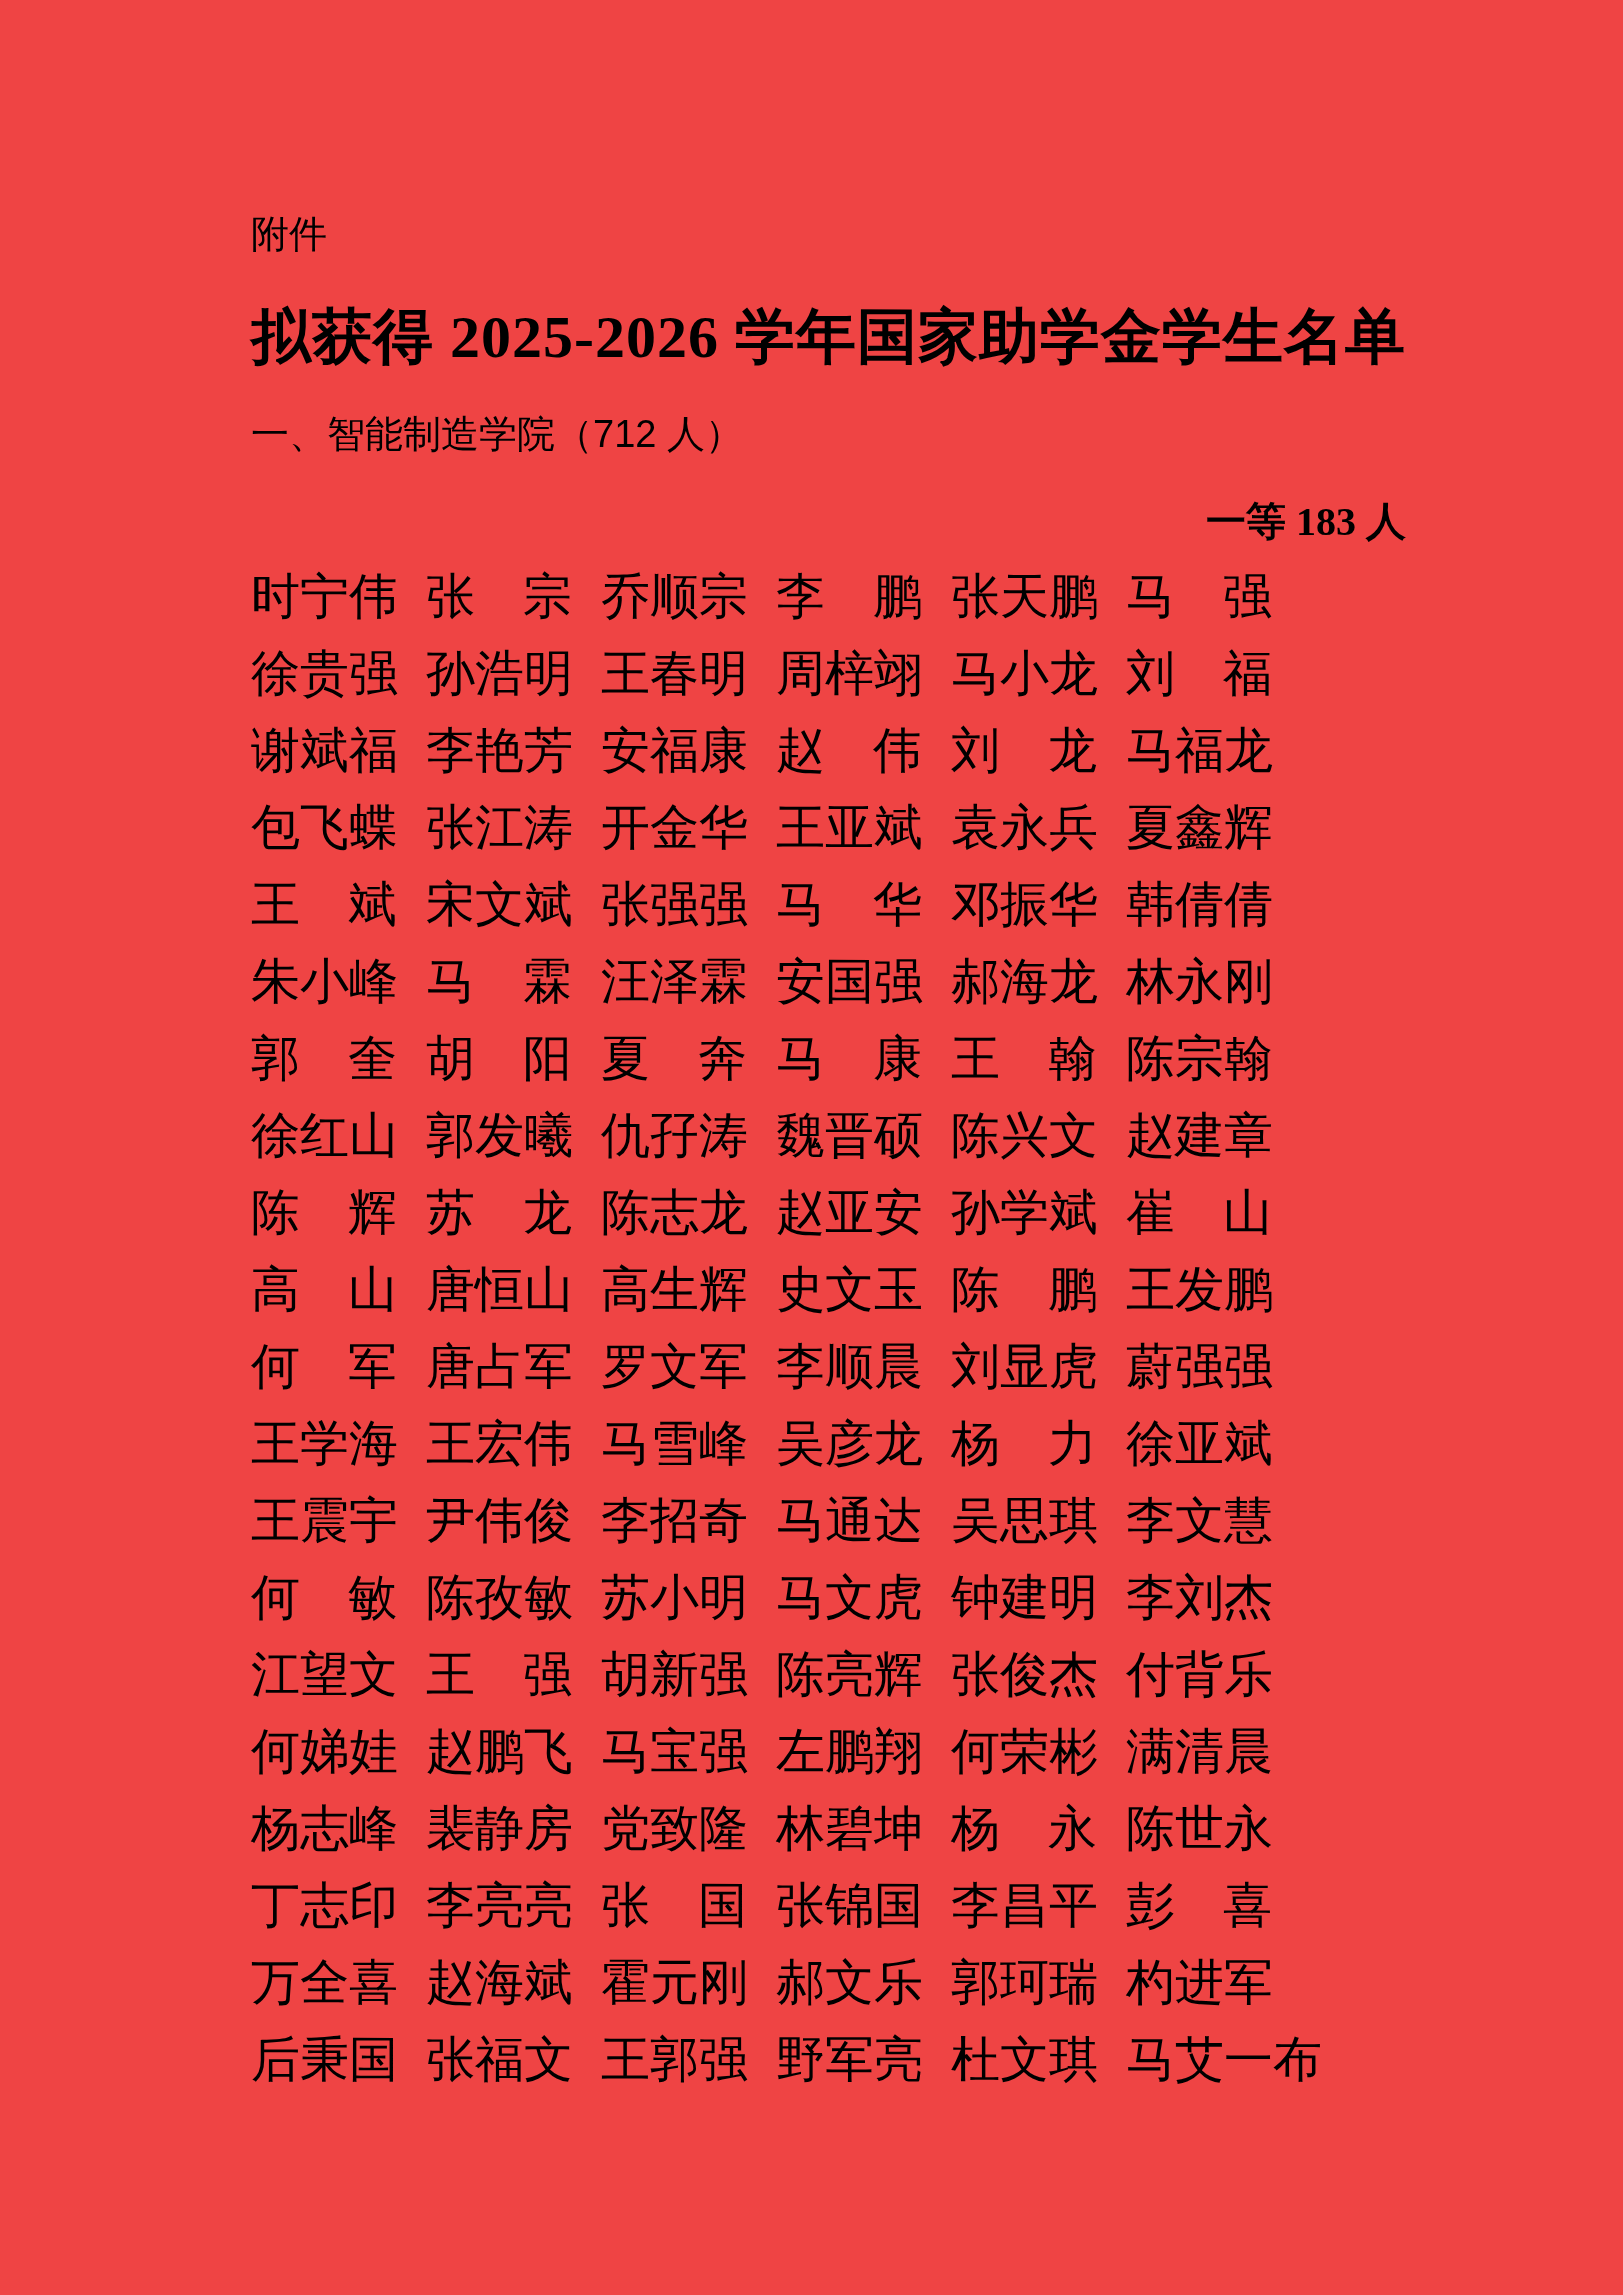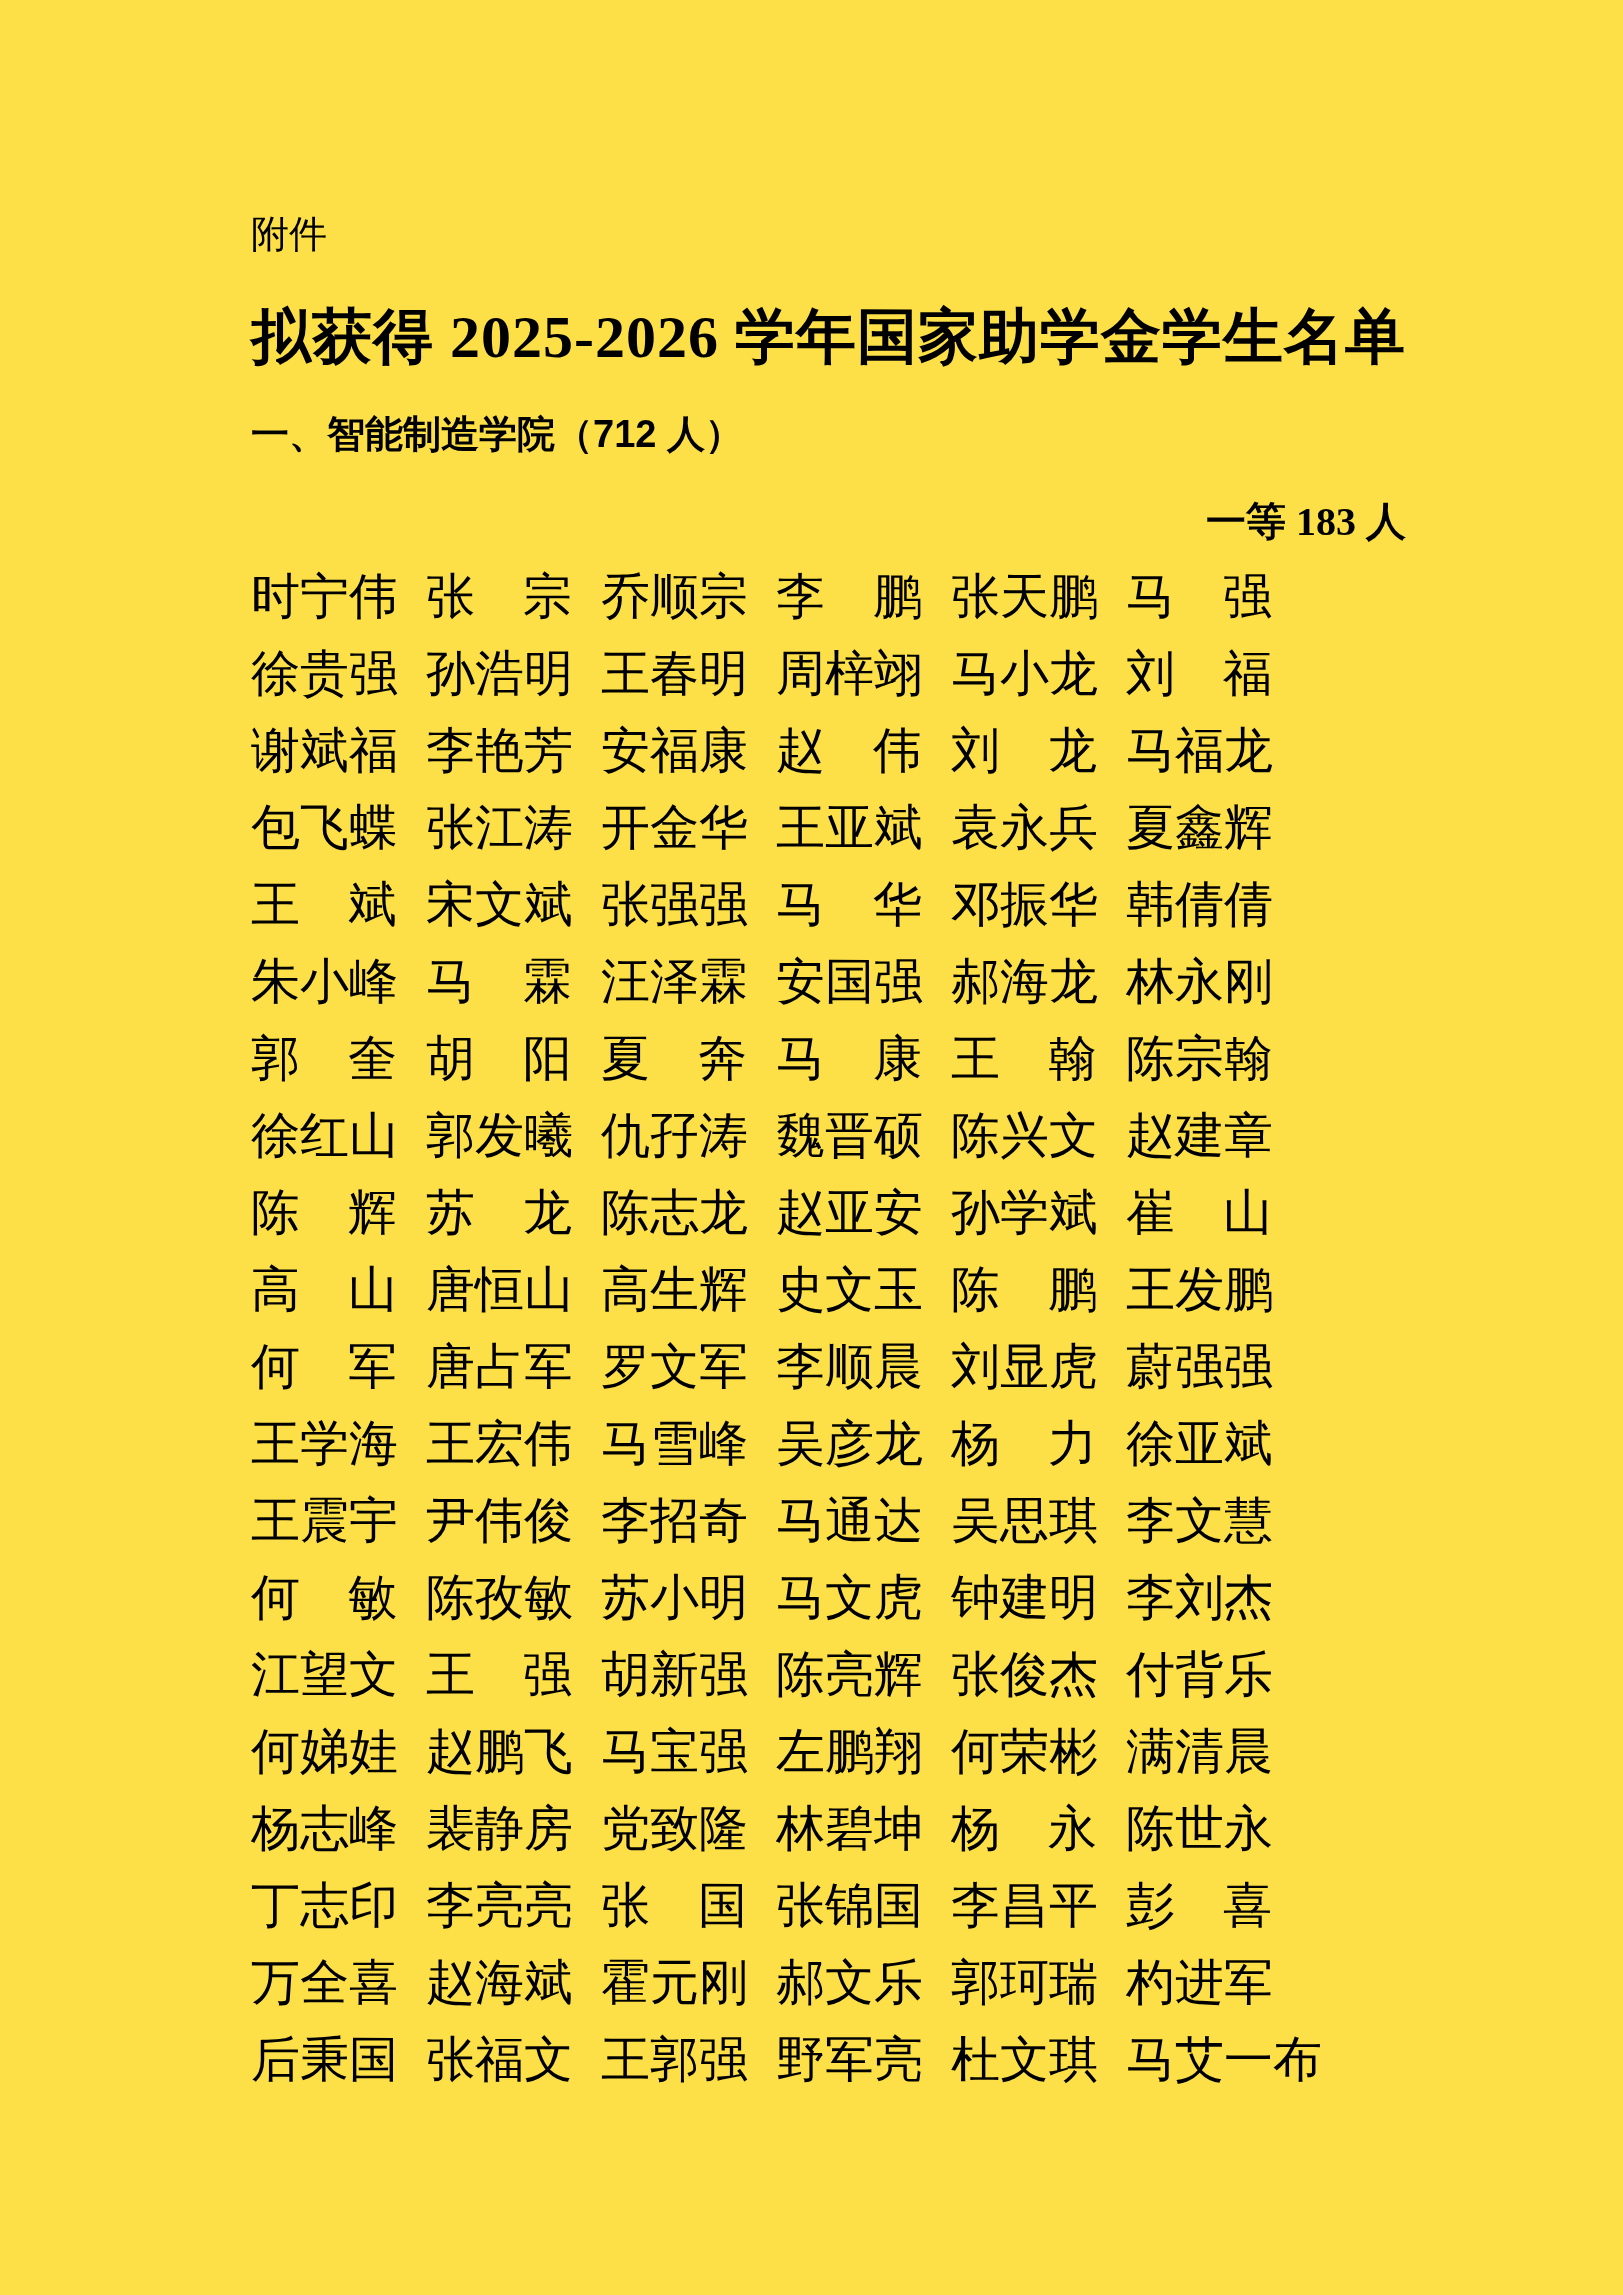--- a/index.html
+++ b/index.html
@@ -4,21 +4,21 @@
 <style>
   html, body {
     margin: 0;
     padding: 0;
     background: #ffffff;
   }
   .page {
     position: relative;
     width: 1623px;
     height: 2295px;
-    background: #fde047;
+    background: #ef4444;
     color: #000000;
     overflow: hidden;
     font-family: "Liberation Serif", serif;
   }
   .content {
     margin-left: 251px;
     width: 1155px;
   }
   .attachment {
     margin-top: 215px;
@@ -32,21 +32,21 @@
     line-height: 1.25;
     font-weight: 700;
     letter-spacing: 1px;
     white-space: nowrap;
     font-family: "Liberation Serif", serif;
   }
   .section-heading {
     margin-top: 37px;
     font-size: 38px;
     line-height: 1.2;
-    font-weight: 700;
+    font-weight: 400;
     font-family: "Liberation Sans", sans-serif;
   }
   .tier-heading {
     margin-top: 42px;
     font-size: 40px;
     line-height: 1.1;
     font-weight: 600;
     text-align: right;
     font-family: "Liberation Serif", serif;
   }

